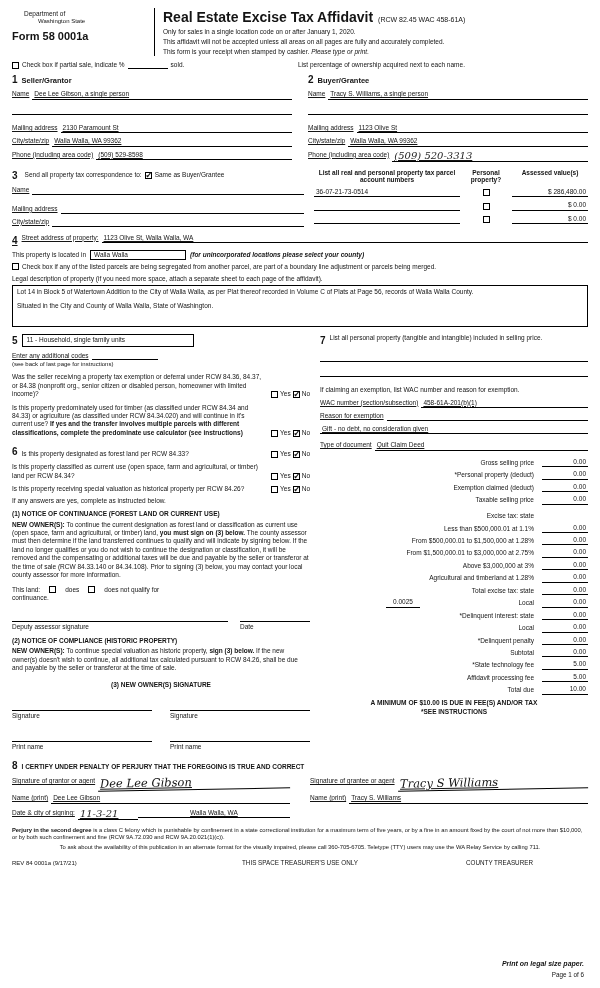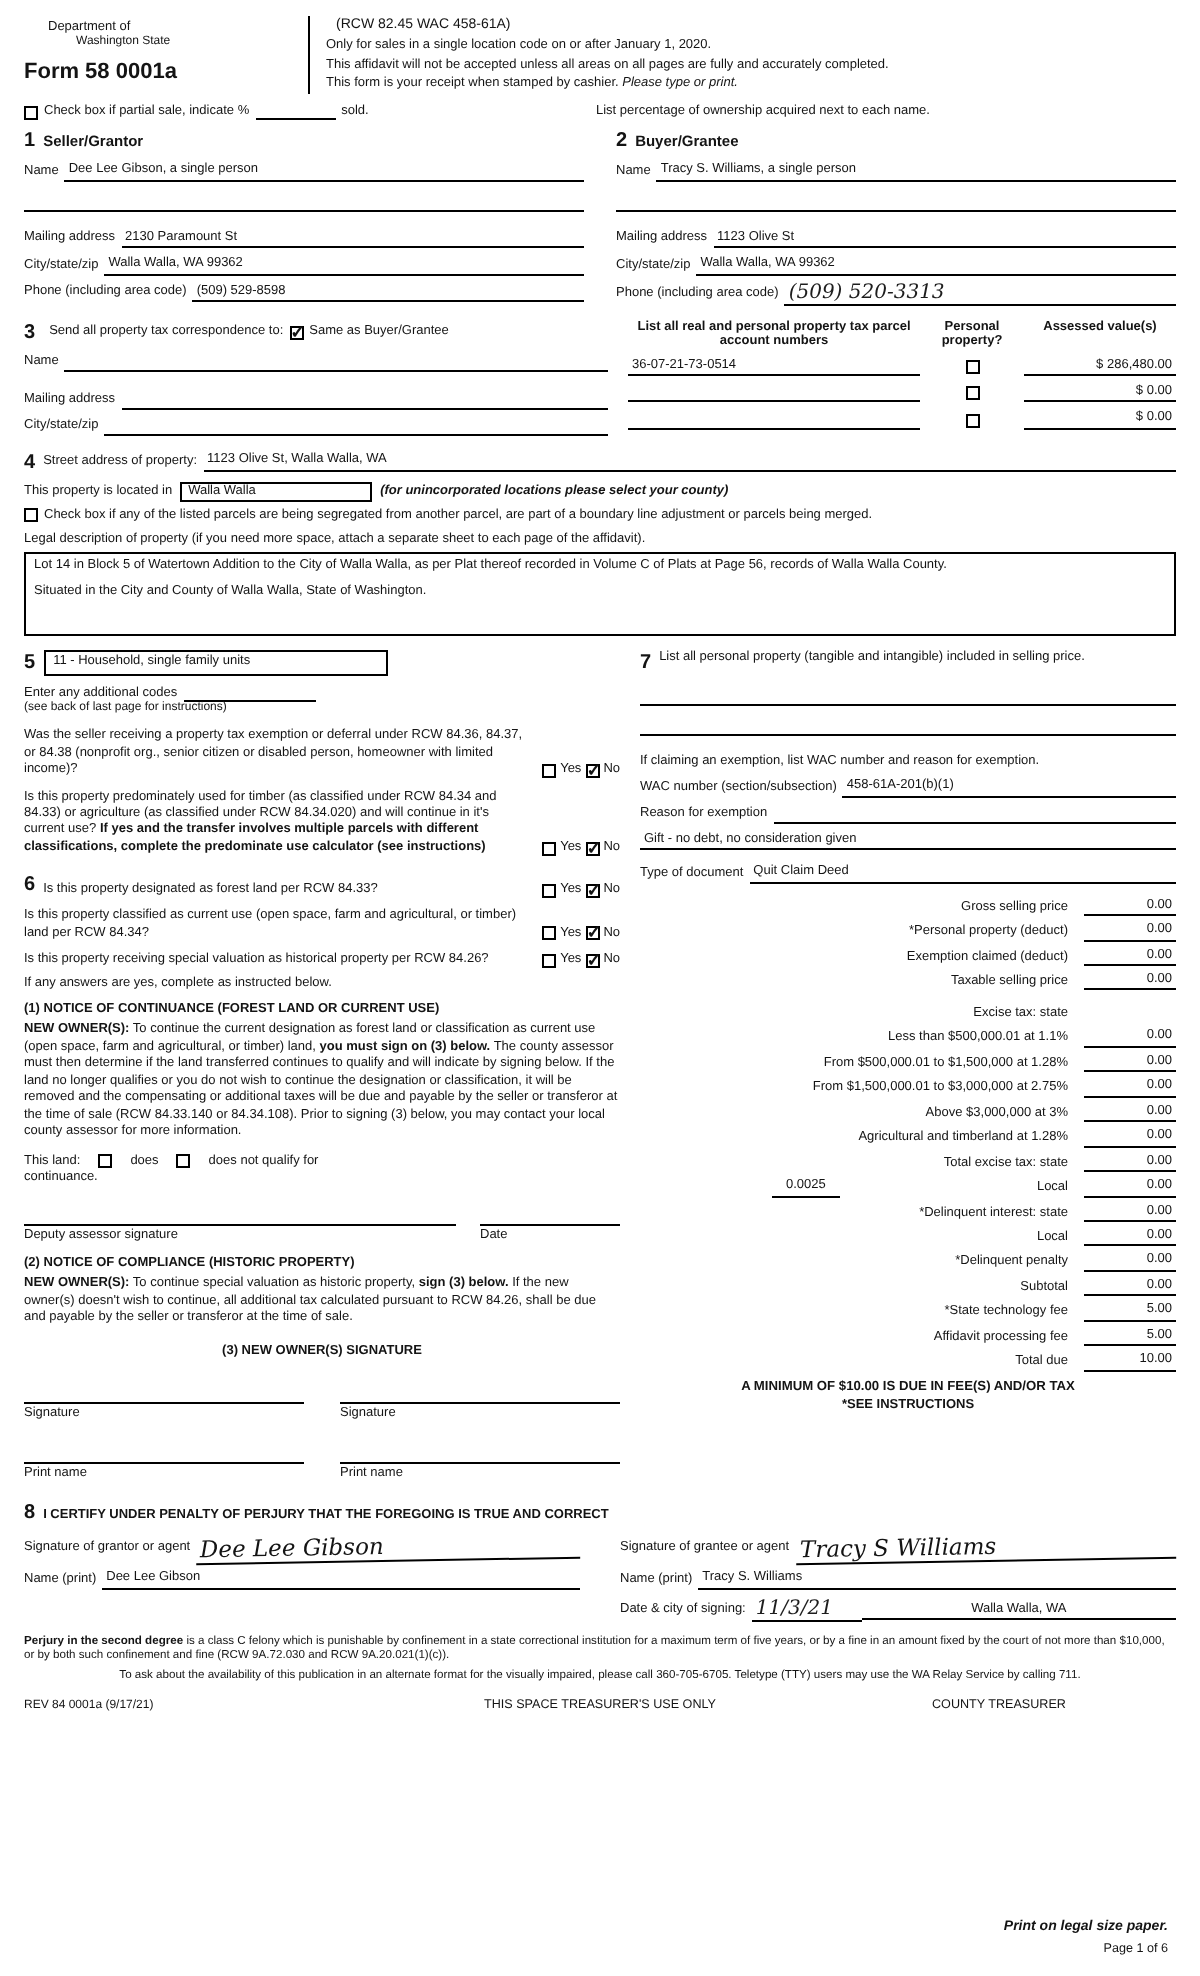--- a/index.html
+++ b/index.html
@@ -25,21 +25,21 @@
   .hdr-right { flex:1; border-left:1px solid #000; padding-left:8px; }
   .title-row { display:flex; align-items:baseline; }
   .title { font-size:14px; font-weight:bold; white-space:nowrap; }
   .title-rcw { font-size:7px; margin-left:5px; white-space:nowrap; }
   .note { font-size:6.5px; margin-top:1.5px; }
 
   
   .cb { display:inline-block; width:7px; height:7px; border:1px solid #000; position:relative; flex:none; background:#fff; }
   .cb.checked::after { content:"✓"; position:absolute; top:-3px; left:-0.5px; font-size:9px; font-weight:bold; }
   .yn { display:inline-flex; align-items:center; gap:2px; white-space:nowrap; margin-left:5px; flex:none; }
-  .field { display:flex; align-items:center; margin-top:4px; }
+  .field { display:flex; align-items:flex-start; margin-top:4px;text-decoration:underline; }
   .lbl { white-space:nowrap; margin-right:3px; flex:none; }
   .val { flex:1; border-bottom:1px solid #000; padding:0 2px; min-height:9px; }
   .blank { display:inline-block; border-bottom:1px solid #000; height:8px; vertical-align:bottom; }
   .blank-line { border-bottom:1px solid #000; height:11px; margin-top:4px; }
   .sec-num { font-weight:bold; font-size:10px; margin-right:4px; flex:none; }
   .sec-title { font-weight:bold; font-size:7.5px;text-align:center; }
   .handwrite { font-family:"DejaVu Serif", serif; font-style:italic; color:#1d1d1d; }
   .hw-lg { font-size:10px; line-height:1; }
   .signature { font-family:"DejaVu Serif", serif; font-style:italic; font-size:11.5px; line-height:1; transform:rotate(-1deg); }
 
@@ -124,20 +124,21 @@
 <div class="page">
 
   <div class="header">
     <div class="hdr-left">
       <div class="dept-small">Department of</div>
       <div class="dept-sub">Washington State</div>
       <div class="form-number">Form 58 0001a</div>
     </div>
     <div class="hdr-right">
       <div class="title-row">
+        <span class="title">Real Estate Excise Tax Affidavit</span>
         <span class="title-rcw">(RCW 82.45 WAC 458-61A)</span>
       </div>
       <div class="note">Only for sales in a single location code on or after January 1, 2020.</div>
       <div class="note">This affidavit will not be accepted unless all areas on all pages are fully and accurately completed.</div>
       <div class="note"><span>This form is your receipt when stamped by cashier.</span> <span class="it">Please type or print.</span></div>
     </div>
   </div>
 
   <div class="top-row">
     <div class="top-left">
@@ -500,35 +501,35 @@
     <div class="s8-cols">
       <div class="s8-col">
         <div class="field">
           <span class="lbl">Signature of grantor or agent</span>
           <span class="val signature">Dee Lee Gibson</span>
         </div>
         <div class="field">
           <span class="lbl">Name (print)</span>
           <span class="val">Dee Lee Gibson</span>
         </div>
+        <div class="field">
+          <span class="lbl">Date &amp; city of signing:</span>
+          <span class="val handwrite hw-lg" style="max-width:60px;">11-3-21</span>
+          <span class="citybox">Walla Walla, WA</span>
+        </div>
       </div>
       <div class="s8-col">
         <div class="field">
           <span class="lbl">Signature of grantee or agent</span>
           <span class="val signature">Tracy S Williams</span>
         </div>
         <div class="field">
           <span class="lbl">Name (print)</span>
           <span class="val">Tracy S. Williams</span>
         </div>
-        <div class="field">
-          <span class="lbl">Date &amp; city of signing:</span>
-          <span class="val handwrite hw-lg" style="max-width:55px;">11/3/21</span>
-          <span class="citybox">Walla Walla, WA</span>
-        </div>
       </div>
     </div>
   </div>
 
   <div class="perjury">
     <span class="bold">Perjury in the second degree</span><span> is a class C felony which is punishable by confinement in a state correctional institution for a maximum term of five years, or by a fine in an amount fixed by the court of not more than $10,000, or by both such confinement and fine (RCW 9A.72.030 and RCW 9A.20.021(1)(c)).</span>
   </div>
   <div class="alt-format">To ask about the availability of this publication in an alternate format for the visually impaired, please call 360-705-6705. Teletype (TTY) users may use the WA Relay Service by calling 711.</div>
 
   <div class="treasurer-row">

